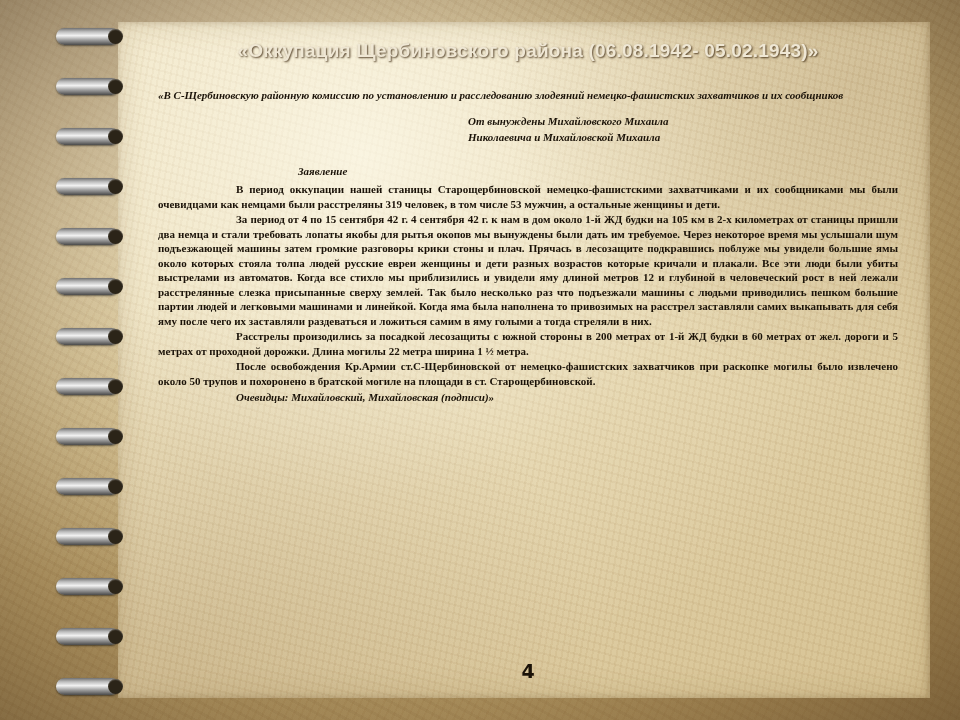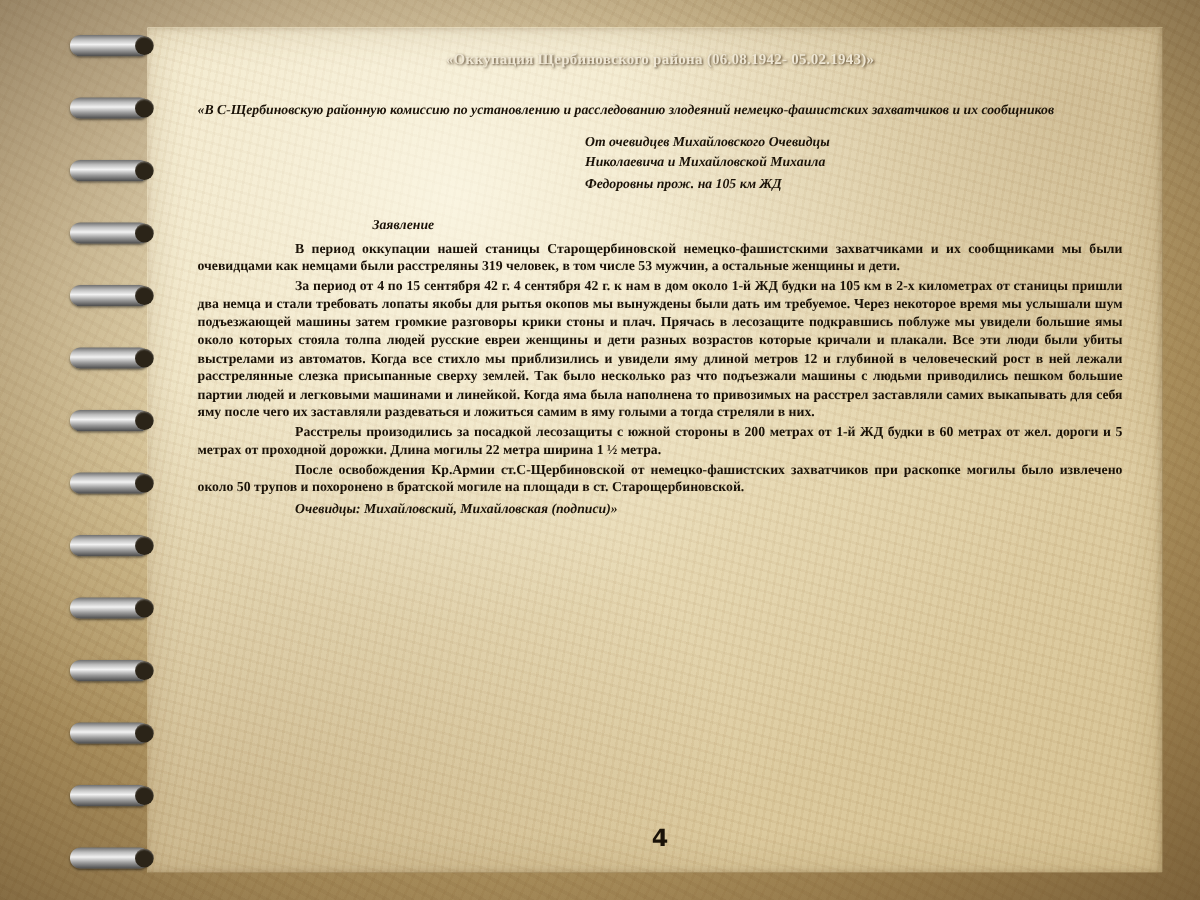--- a/index.html
+++ b/index.html
@@ -92,22 +92,22 @@
   .content {
     position: absolute;
     left: 158px;
     top: 40px;
     width: 740px;
     height: 650px;
   }
 
   .slide-title {
     text-align: center;
-    font-family: Liberation Serif, serif;
-    font-size: 12px;
+    font-family: Liberation Sans, sans-serif;
+    font-size: 19px;
     color: #efe7d4;
     text-shadow: 1px 1px 2px rgba(60,40,15,0.85);
     letter-spacing: 0.2px;
     margin: 0 0 26px 0;
   }
 
   .body-text {
     font-family: "Liberation Serif", serif;
     font-size: 11px;
     line-height: 1.32;
@@ -206,23 +206,22 @@
 
   <div class="content">
 
     <h1 class="slide-title">«Оккупация Щербиновского района (06.08.1942- 05.02.1943)»</h1>
 
     <div class="body-text">
 
       <p class="addressee">«В С-Щербиновскую районную комиссию по установлению и расследованию злодеяний немецко-фашистских захватчиков  и их сообщников</p>
 
       <div class="witness-block">
-        <div>От очевидцев Михайловского Очевидцы</div>
+        <div>От вынуждены Михайловского Михаила</div>
         <div>Николаевича и Михайловской Михаила</div>
-        <div>Федоровны  прож. на 105 км ЖД</div>
       </div>
 
       <p class="statement-head">Заявление</p>
 
       <p class="para indent italic">В период оккупации нашей станицы Старощербиновской немецко-фашистскими захватчиками и их сообщниками мы были очевидцами  как немцами были расстреляны 319 человек, в том числе 53 мужчин, а остальные женщины и дети.</p>
       <p class="para indent italic">За период от 4 по 15 сентября 42 г. 4 сентября 42 г. к нам в дом около 1-й ЖД  будки на 105 км в 2-х километрах от станицы пришли два немца и стали требовать лопаты якобы для рытья окопов мы вынуждены были дать им требуемое. Через некоторое время мы услышали шум подъезжающей машины затем  громкие разговоры крики стоны и плач. Прячась в лесозащите подкравшись поблуже мы увидели большие ямы около которых стояла толпа людей  русские евреи женщины и дети разных возрастов которые кричали и плакали. Все эти люди были убиты выстрелами из автоматов. Когда все стихло мы приблизились и увидели яму длиной метров 12 и глубиной в человеческий рост в ней лежали расстрелянные слезка присыпанные сверху землей. Так было несколько раз что подъезжали машины с людьми приводились пешком большие партии людей и легковыми машинами и линейкой. Когда яма была наполнена то привозимых на расстрел заставляли самих выкапывать для себя яму после чего их заставляли раздеваться и ложиться самим в яму голыми а тогда стреляли в них.</p>
       <p class="para indent italic">Расстрелы произодились за посадкой лесозащиты с южной стороны в 200 метрах от 1-й ЖД будки в 60 метрах от жел. дороги и 5 метрах от проходной дорожки. Длина могилы 22 метра ширина 1 ½  метра.</p>
       <p class="para indent italic">После освобождения Кр.Армии ст.С-Щербиновской от немецко-фашистских захватчиков при раскопке могилы было извлечено около 50 трупов и похоронено в братской могиле на площади в ст. Старощербиновской.</p>
 
       <p class="para signature">Очевидцы:  Михайловский,  Михайловская  (подписи)»</p>

